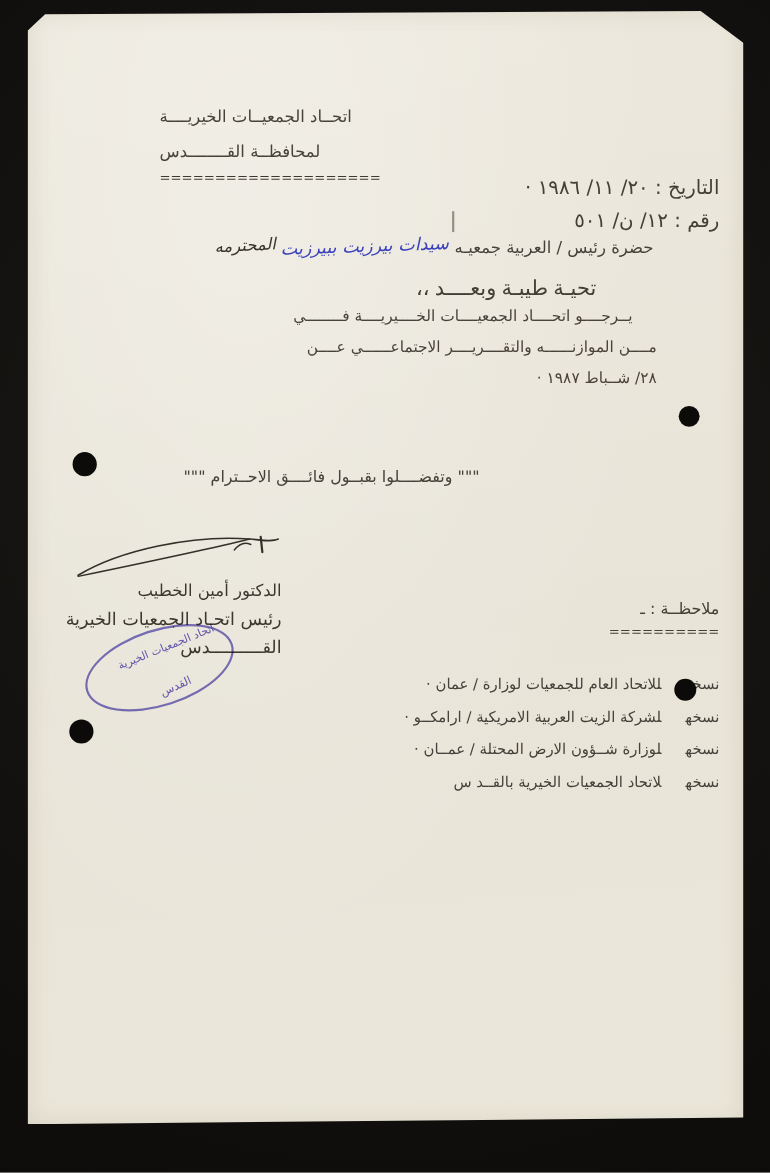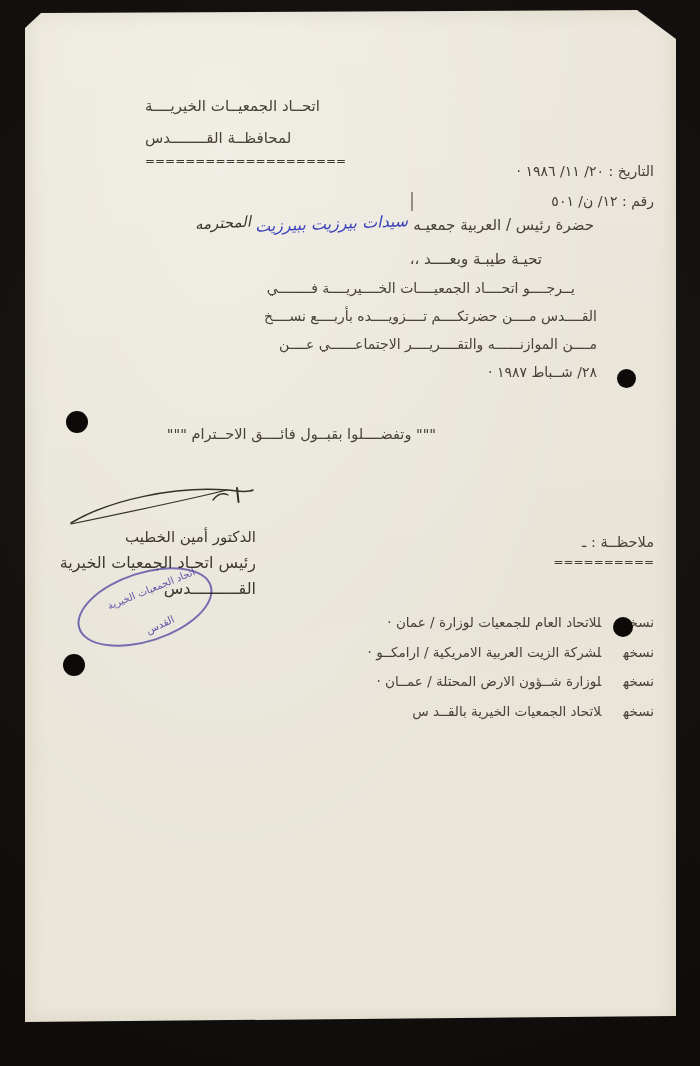--- a/index.html
+++ b/index.html
@@ -15,42 +15,42 @@
       radial-gradient(ellipse at 30% 15%, rgba(255,255,255,.28), rgba(255,255,255,0) 60%),
       linear-gradient(176deg,#ece8dd 0%, #e8e4d8 55%, #eae6d9 100%);
     clip-path:polygon(16px 3px, 612px 0px, 651px 29px, 651px 1006px, 0px 1012px, 0px 18px);
     box-shadow:inset 0 0 22px rgba(120,100,60,.14);
     direction:rtl;
     color:#443f35;
   }
   .abs{position:absolute;white-space:nowrap;}
   .header{left:120px;top:56px;width:380px;text-align:left;line-height:32px;font-size:15px;color:#474136;margin-top:24px;}
   .header .divider{font-size:12px;line-height:14px;letter-spacing:0px;color:#3e3930;}
-  .meta{right:22px;top:146px;text-align:right;line-height:30px;font-size:14px;color:#454035;}
+  .meta{right:22px;top:146px;text-align:right;line-height:30px;font-size:18px;color:#454035;}
   .salutation{right:82px;top:205px;font-size:15px;color:#46413a;}
   .hand-blue{display:inline-block;color:#3a41bb;font-size:16px;transform:rotate(-2deg) translateY(-1px);font-style:italic;}
   .hand-dark{display:inline-block;color:#38342c;font-size:15px;transform:rotate(-3deg) translateY(-2px);font-style:italic;}
-  .greeting{right:134px;top:240px;font-size:15px;}
+  .greeting{right:134px;top:240px;font-size:19px;font-family:Liberation Serif, serif;}
   .body-par{right:79px;top:264px;text-align:right;font-size:14px;line-height:28px;color:#48423a;}
   .body-par .bline{display:block;}
   .body-par .bline:nth-child(1){padding-right:22px;}
   .body-par .bline:nth-child(5){padding-right:112px;margin-top:24px;}
   .closing{right:240px;top:416px;font-size:14.5px;color:#46413a;}
   .sig{right:420px;top:514px;text-align:right;line-height:26px;font-size:15px;color:#3d382f;}
   .sig .t2{font-size:16px;}
   .flourish{left:42px;top:472px;}
   .stamp{
     left:50px;top:562px;width:136px;height:66px;
     border:2.5px solid rgba(90,80,190,.78);border-radius:50%;
     transform:rotate(-18deg);mix-blend-mode:multiply;z-index:3;
   }
   .stamp span{position:absolute;color:rgba(85,74,188,.88);direction:rtl;}
   .stamp .s1{top:12px;right:10px;font-size:10px;letter-spacing:.5px;transform:rotate(-4deg);}
   .stamp .s2{bottom:6px;right:44px;font-size:10.5px;transform:rotate(-6deg);}
-  .note{right:22px;top:522px;text-align:right;font-size:14.5px;line-height:20px;color:#454035;}
+  .note{right:22px;top:534px;text-align:right;font-size:14.5px;line-height:20px;color:#454035;}
   .note .divider{font-size:12px;letter-spacing:0;}
   .copies{right:22px;top:598px;text-align:right;font-size:13.5px;line-height:29.5px;color:#46413a;}
   .copy-prefix{margin-inline-end:22px;}
   .hole{position:absolute;background:#0c0b09;border-radius:50%;z-index:4;}
   .hole.h-r1{left:592px;top:359px;width:19px;height:19px;}
   .hole.h-r2{left:588px;top:607px;width:20px;height:20px;}
   .hole.h-l1{left:41px;top:401px;width:22px;height:22px;box-shadow:-6px -3px 0 -7px rgba(10,9,8,.9);}
   .hole.h-l2{left:38px;top:644px;width:22px;height:22px;box-shadow:-6px 3px 0 -7px rgba(10,9,8,.9);}
   .stray{left:386px;top:182px;width:2px;height:19px;background:#4a453b;opacity:.55;}
 </style>
@@ -84,21 +84,20 @@
     <div class="abs salutation">
       <span>حضرة رئيس / العربية جمعيـه</span>
       <span class="hand-blue">سيدات بيرزيت ببيرزيت</span>
       <span class="hand-dark">المحترمه</span>
     </div>
 
     <div class="abs greeting">تحيـة طيبـة وبعــــد ،،</div>
 
     <div class="abs body-par">
       <span class="bline">يــرجــــو اتحــــاد الجمعيــــات الخــــيريــــة فــــــــي</span>
-      <span class="bline">القــــدس مــــن حضرتكــــم تــــزويــــده بأربــــع نســــخ</span>
       <span class="bline">مــــن الموازنــــــه والتقــــريــــر الاجتماعــــــي عــــن</span>
       <span class="bline">٢٨/ شــباط ١٩٨٧ ·</span>
     </div>
 
     <div class="abs closing">""" وتفضــــلوا بقبــول فائــــق الاحــترام """</div>
 
     <svg class="abs flourish" width="200" height="48" viewBox="0 0 200 48">
       <path d="M4 41 C 42 18, 108 4, 160 8 C 172 9, 180 11, 186 8" fill="none" stroke="#33302a" stroke-width="1.5" stroke-linecap="round"></path>
       <path d="M160 8 C 128 16, 62 30, 4 42" fill="none" stroke="#33302a" stroke-width="1.2" stroke-linecap="round"></path>
       <path d="M146 18 q 7 -9 15 -5" fill="none" stroke="#33302a" stroke-width="1.3" stroke-linecap="round"></path>

